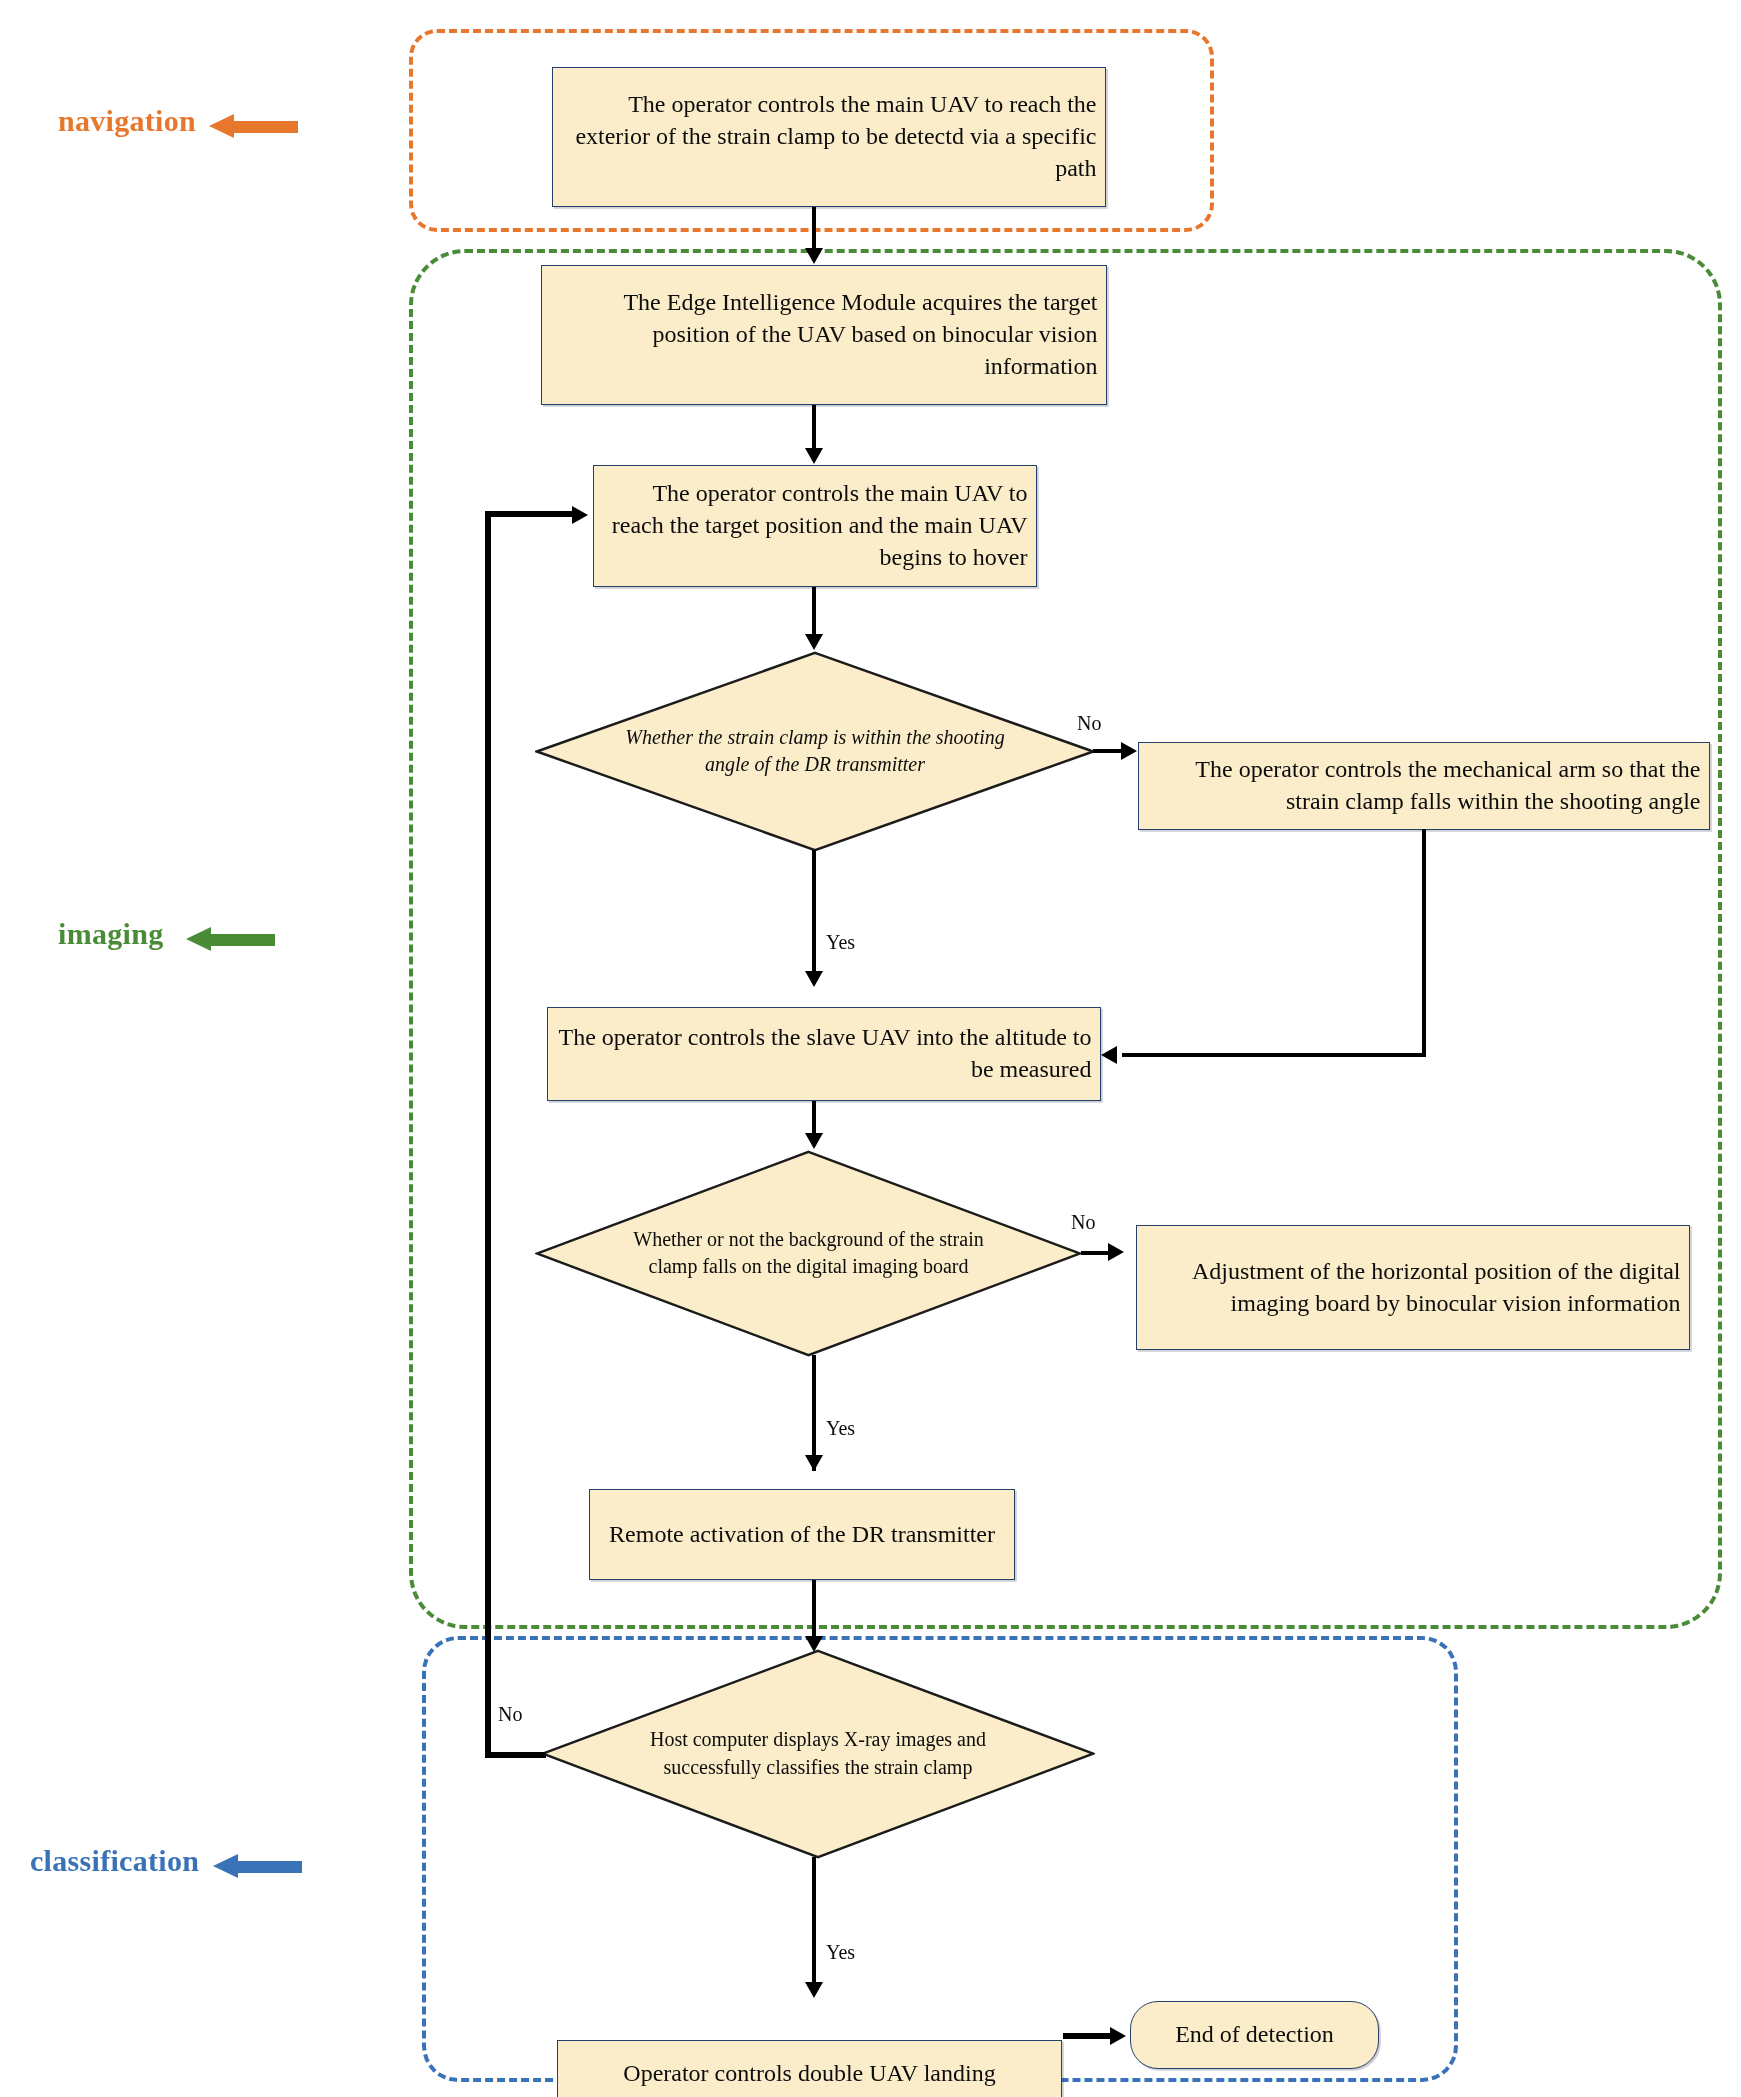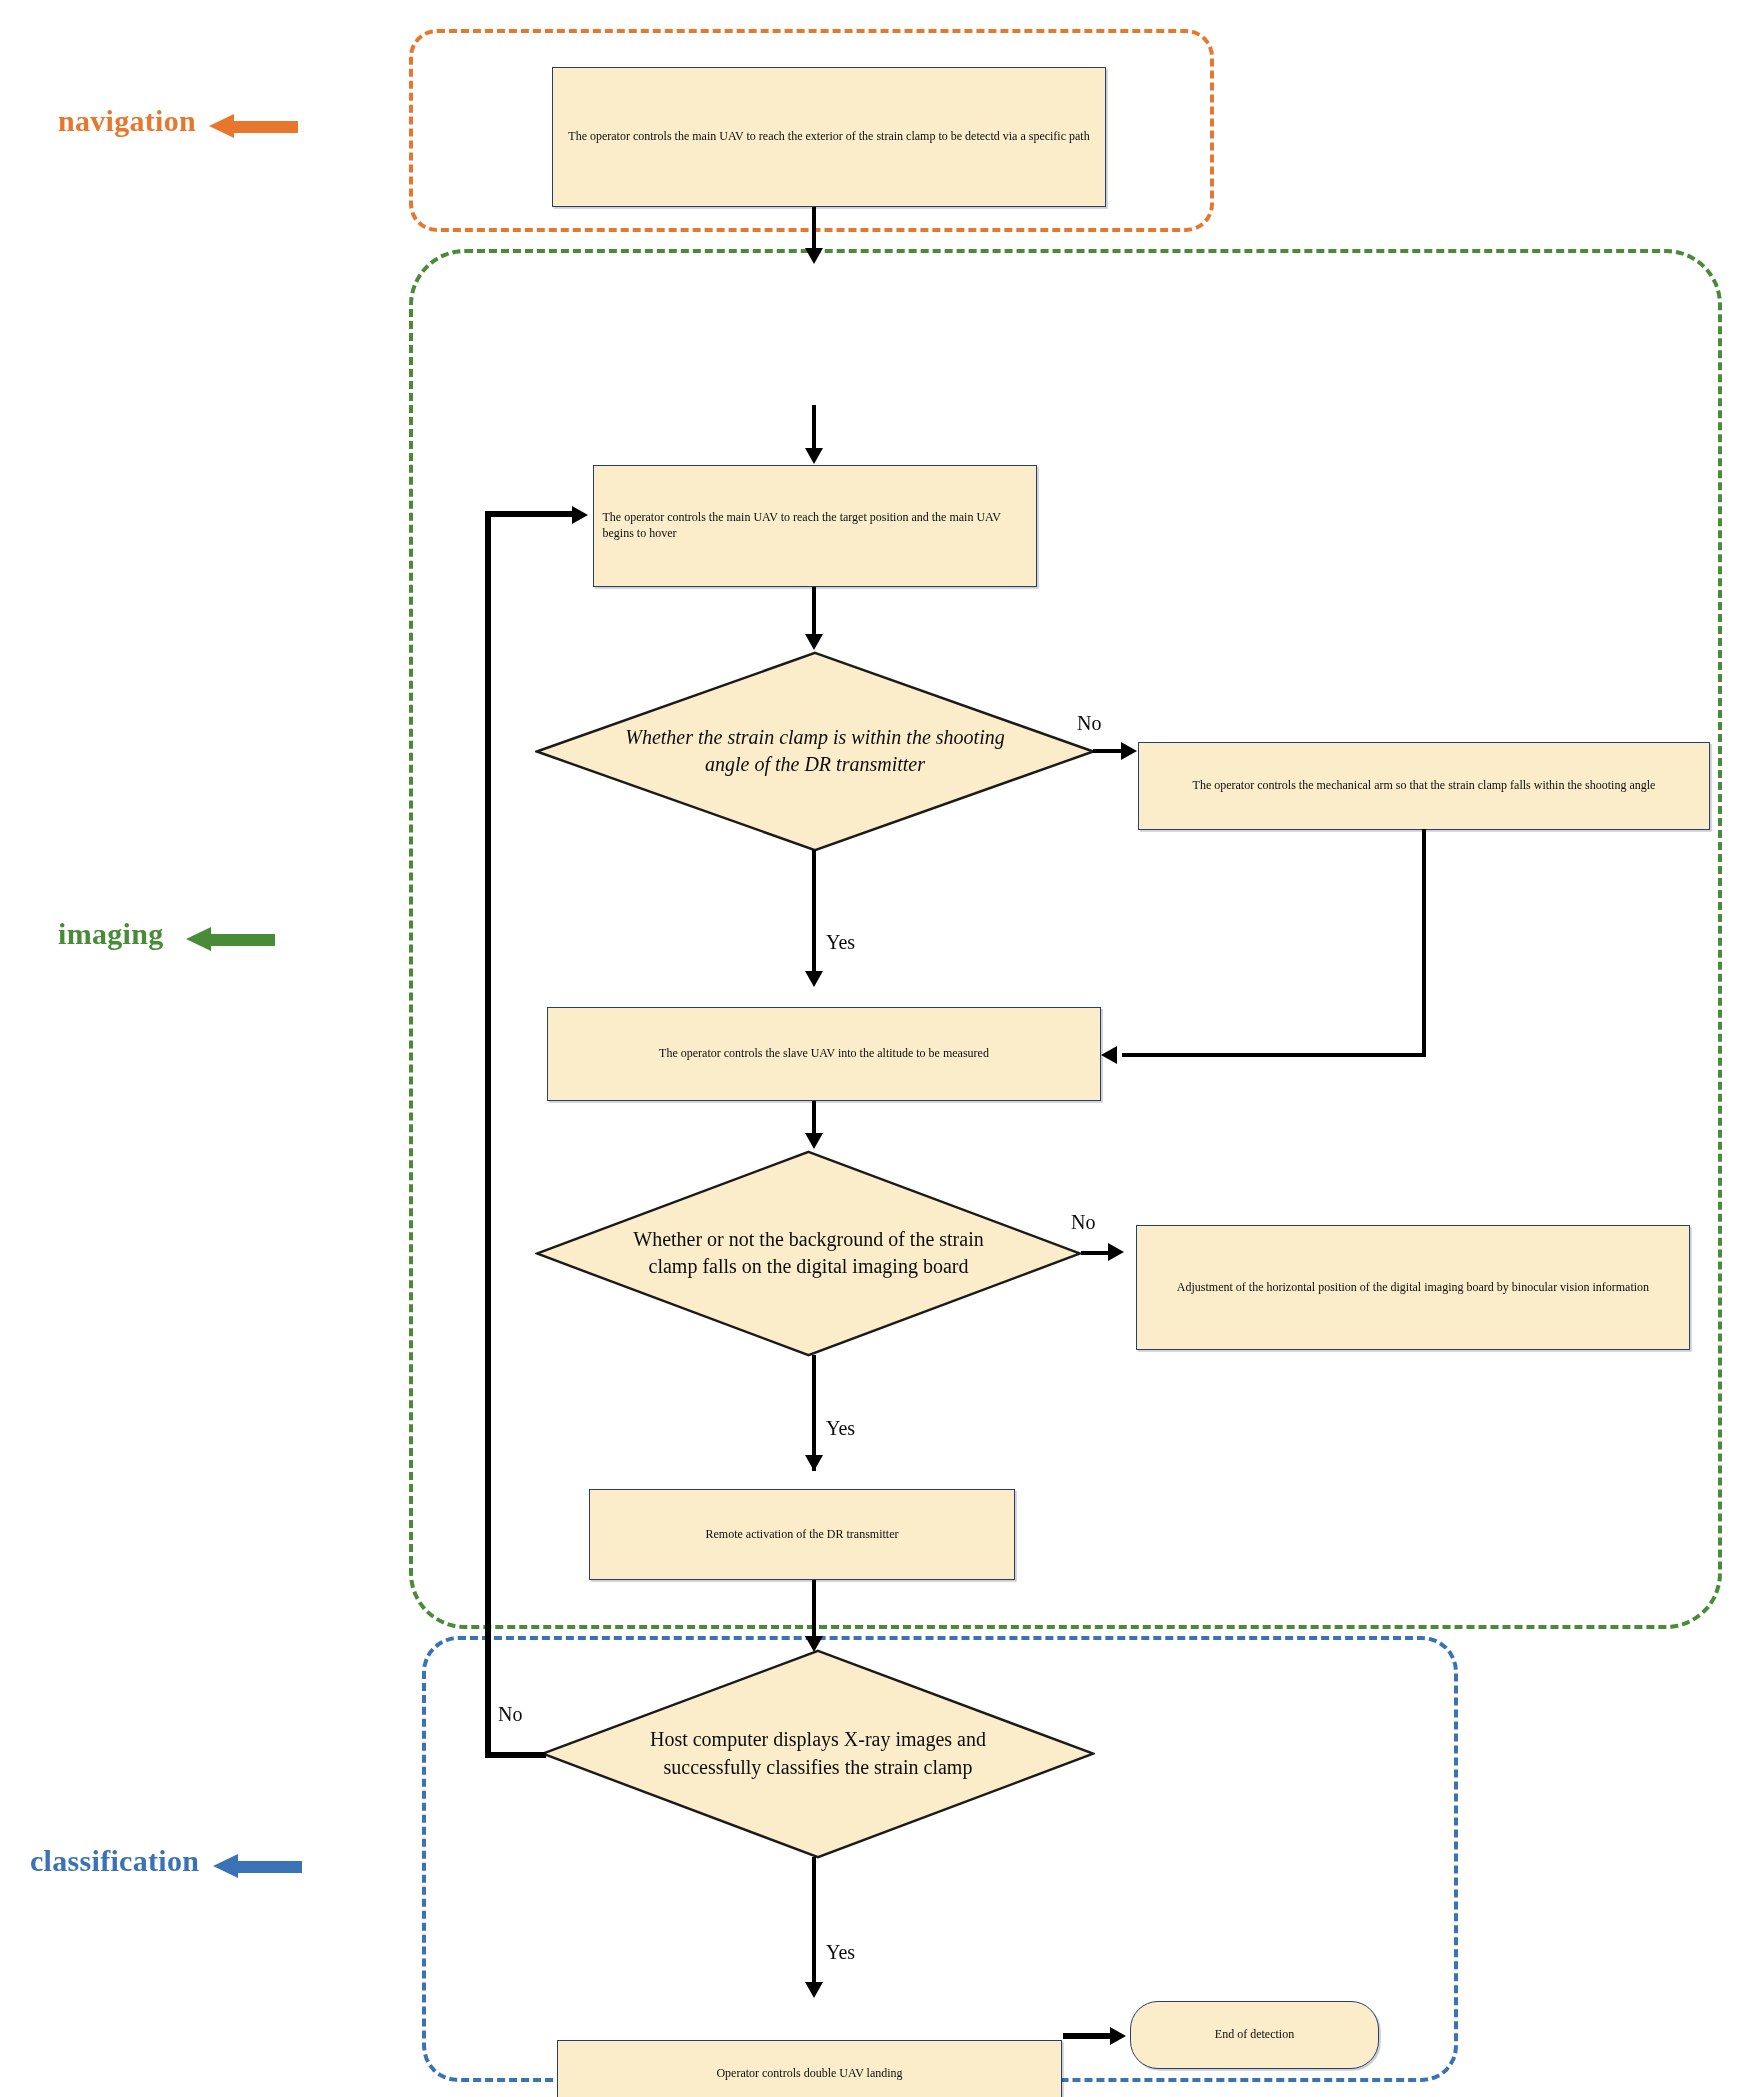--- a/index.html
+++ b/index.html
@@ -28,21 +28,21 @@
   #phase-imaging{left:58px;top:919px;color:#4A8B38;gap:9px;}
   #phase-imaging .shaft{background:#4A8B38;}
   #phase-imaging .head{border-right:25.5px solid #4A8B38;}
   #phase-classification{left:30px;top:1846px;color:#3A72B8;font-family:Liberation Serif, serif;}
   #phase-classification .shaft{background:#3A72B8;}
   #phase-classification .head{border-right:25.5px solid #3A72B8;}
 
   
   .node{position:absolute;box-sizing:border-box;background:#FBEDC9;
       border:1.8px solid #26406B;display:flex;align-items:center;justify-content:center;
-      text-align:left;color:#0c0c0c;font-size:12px;line-height:1.32;padding:3.6px 8.5px;
+      text-align:right;color:#0c0c0c;font-size:24px;line-height:1.32;padding:3.6px 8.5px;
       box-shadow:1.8px 1.8px 0 rgba(30,40,70,.22);}
   .node.rounded{border-radius:28px;}
 
   
   .diamond{position:absolute;}
   .diamond svg{position:absolute;left:0;top:0;width:100%;height:100%;}
   .diamond .dlabel{position:absolute;left:16%;top:50%;width:68%;
       transform:translateY(-50%);text-align:center;font-size:20px;line-height:1.38;color:#0c0c0c;}
 
   
@@ -79,20 +79,21 @@
   <div class="phase" id="phase-classification">
     <span class="ptext">classification</span>
     <span class="parrow">
       <span class="shaft"></span>
         <span class="head"></span>
     </span>
   </div>
 
   <div class="node" id="n1" style="left:552px;top:67px;width:554px;height:140px;">The operator controls the main UAV to reach the exterior of the strain clamp to be detectd via a specific path</div>
 
+  <div class="node" id="n2" style="left:541px;top:265px;width:566px;height:140px;">The Edge Intelligence Module acquires the target position of the UAV based on binocular vision information</div>
 
   <div class="node" id="n3" style="left:593px;top:465px;width:444px;height:122px;">The operator controls the main UAV to reach the target position and the main UAV begins to hover</div>
 
   <div class="diamond" id="d1" style="left:535px;top:651px;width:560px;height:201px;font-style:italic;">
     <svg viewBox="0 0 920 330" preserveAspectRatio="none">
       <polygon points="460,3 917,165 460,327 3,165" fill="#FBEDC9" stroke="#1b1b1b" stroke-width="4"></polygon>
     </svg>
     <div class="dlabel">Whether the strain clamp is within the shooting angle of the DR transmitter</div>
   </div>
 

